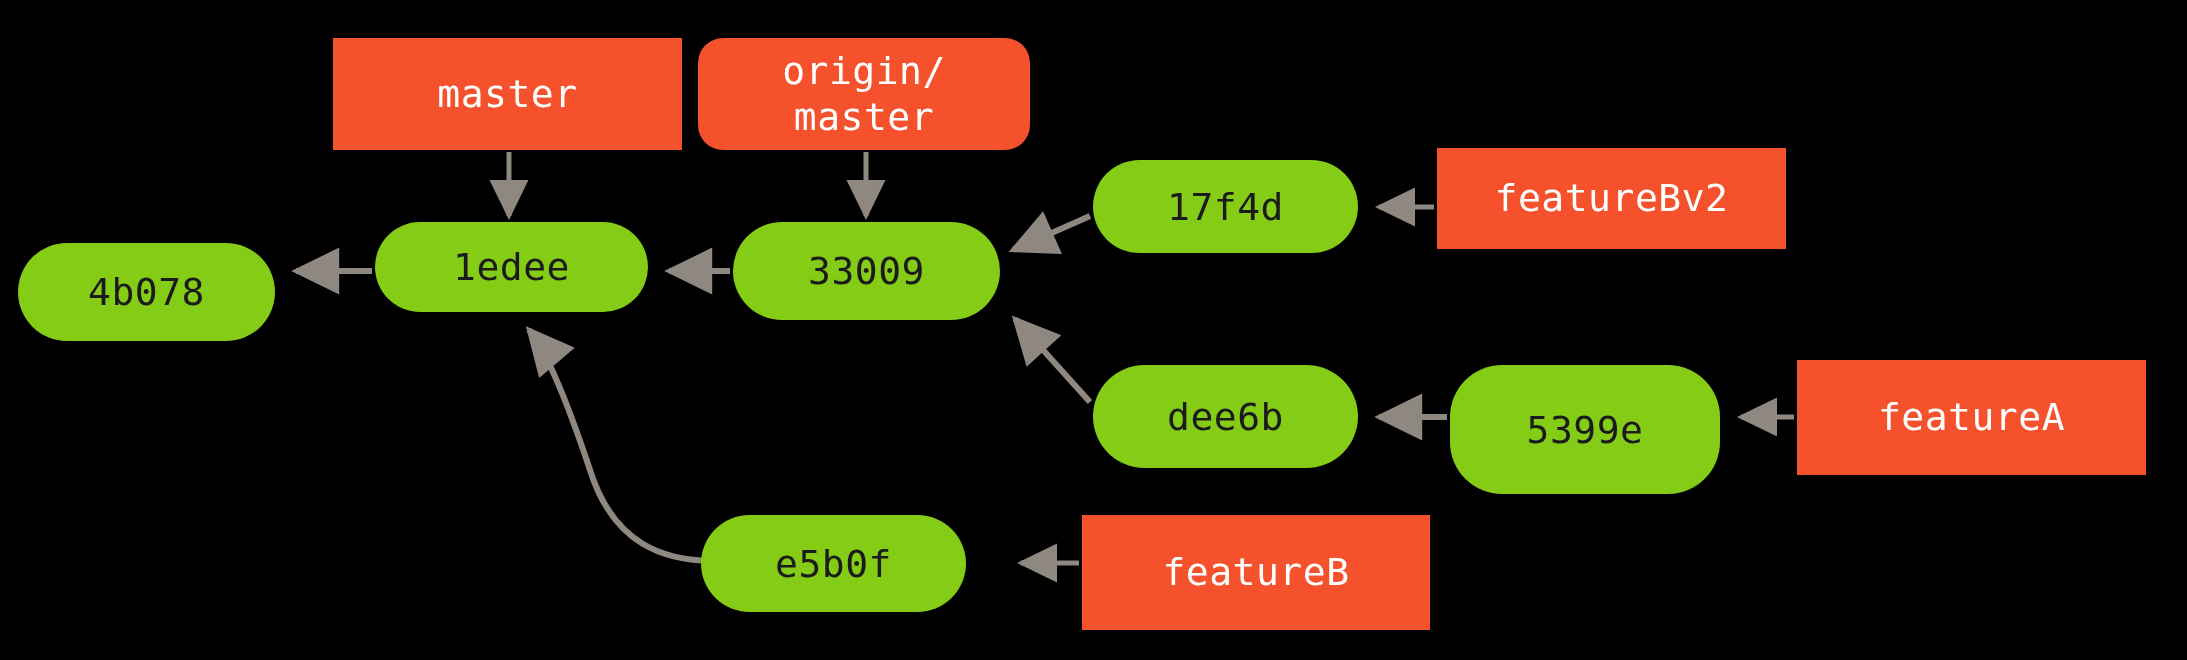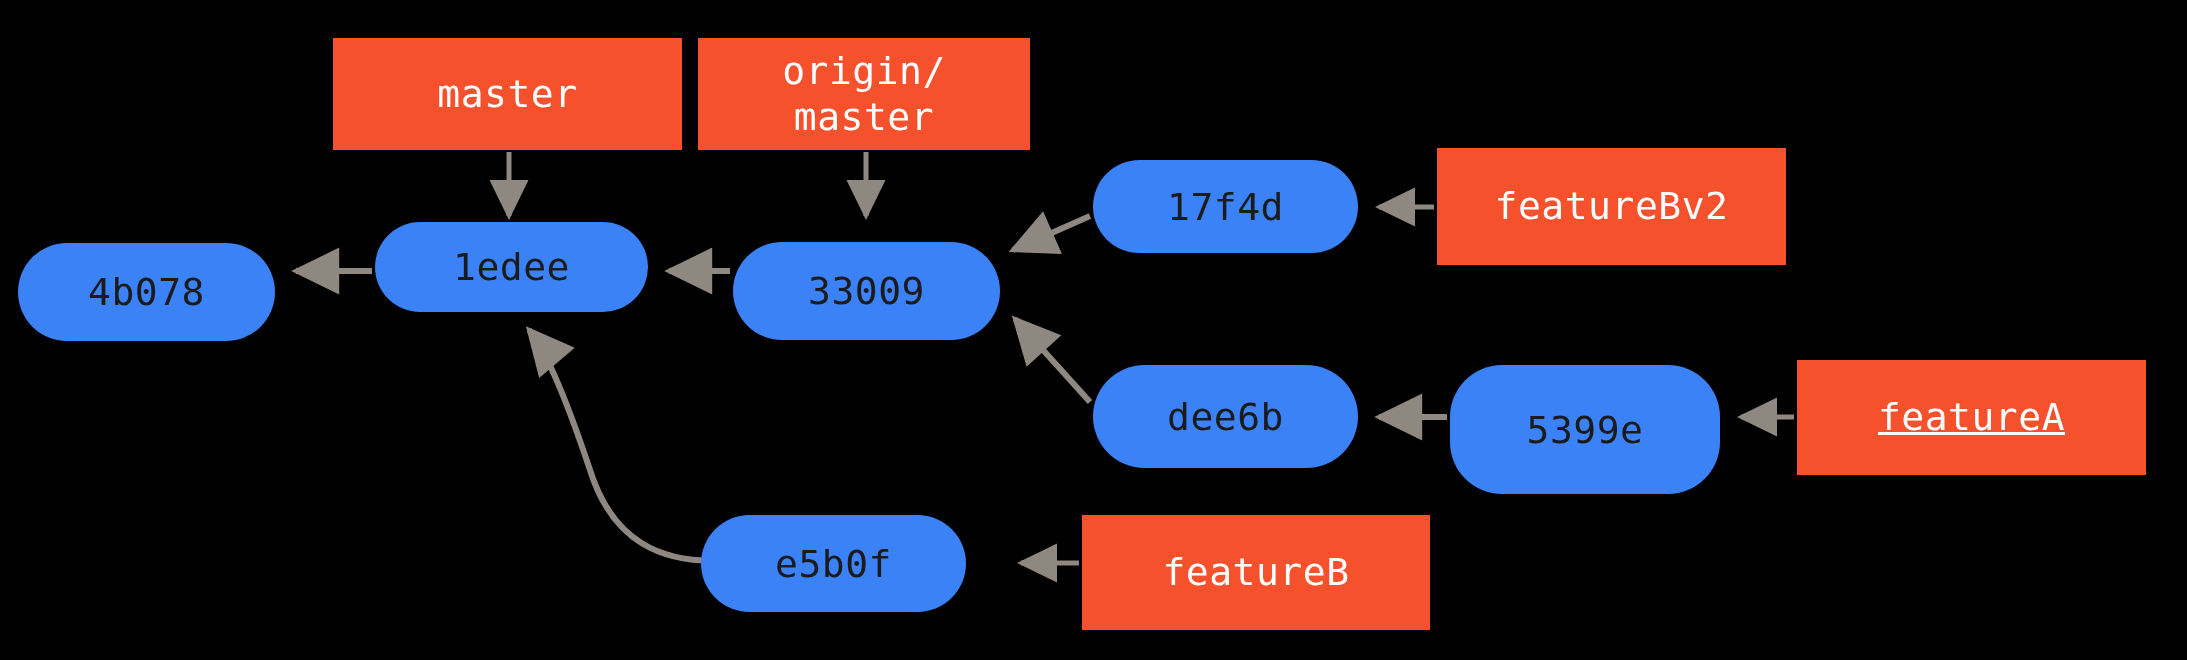--- a/index.html
+++ b/index.html
@@ -21,21 +21,21 @@
   #edges {
     position: absolute;
     left: 0;
     top: 0;
     width: 2187px;
     height: 660px;
     pointer-events: none;
   }
   .commit-node {
     position: absolute;
-    background: #3b82f6;
+    background: #84cc16;
     border-radius: 52px;
     display: flex;
     align-items: center;
     justify-content: center;
     color: #1b1b1b;
     font-family: "DejaVu Sans Mono", monospace;
     font-size: 38px;
     letter-spacing: 0.5px;
     box-sizing: border-box;
   }
@@ -113,21 +113,21 @@
   </svg>
 
   <div class="commit-node" style="left:18px;   top:222px; width:257px; height:98px;margin-top:21px;">
     <span>4b078</span>
   </div>
 
   <div class="commit-node" style="left:375px;  top:222px; width:273px; height:90px;">
     <span>1edee</span>
   </div>
 
-  <div class="commit-node" style="left:733px;  top:222px; width:267px; height:98px;margin-top:20px;">
+  <div class="commit-node" style="left:733px;  top:222px; width:267px; height:98px;">
     <span>33009</span>
   </div>
 
   <div class="commit-node" style="left:1093px; top:160px; width:265px; height:93px;">
     <span>17f4d</span>
   </div>
 
   <div class="commit-node" style="left:1093px; top:365px; width:265px; height:103px;">
     <span>dee6b</span>
   </div>
@@ -137,30 +137,30 @@
   </div>
 
   <div class="commit-node" style="left:701px;  top:515px; width:265px; height:97px;">
     <span>e5b0f</span>
   </div>
 
   <div class="ref-label" style="left:333px;  top:38px;  width:349px; height:112px;">
     <span>master</span>
   </div>
 
-  <div class="ref-label" style="left:698px;  top:38px;  width:332px; height:112px;">
+  <div class="ref-label" style="left:698px;  top:38px;  width:332px; height:112px;border-radius:25px;">
     <span>origin/
 master</span>
   </div>
 
-  <div class="ref-label" style="left:1437px; top:148px; width:349px; height:117px;">
+  <div class="ref-label" style="left:1437px; top:148px; width:349px; height:101px;">
     <span>featureBv2</span>
   </div>
 
-  <div class="ref-label" style="left:1797px; top:360px; width:349px; height:115px;text-decoration:underline;">
+  <div class="ref-label" style="left:1797px; top:360px; width:349px; height:115px;">
     <span>featureA</span>
   </div>
 
   <div class="ref-label" style="left:1082px; top:515px; width:348px; height:115px;justify-content:center;">
     <span>featureB</span>
   </div>
 
 </div>
 
 </body></html>

